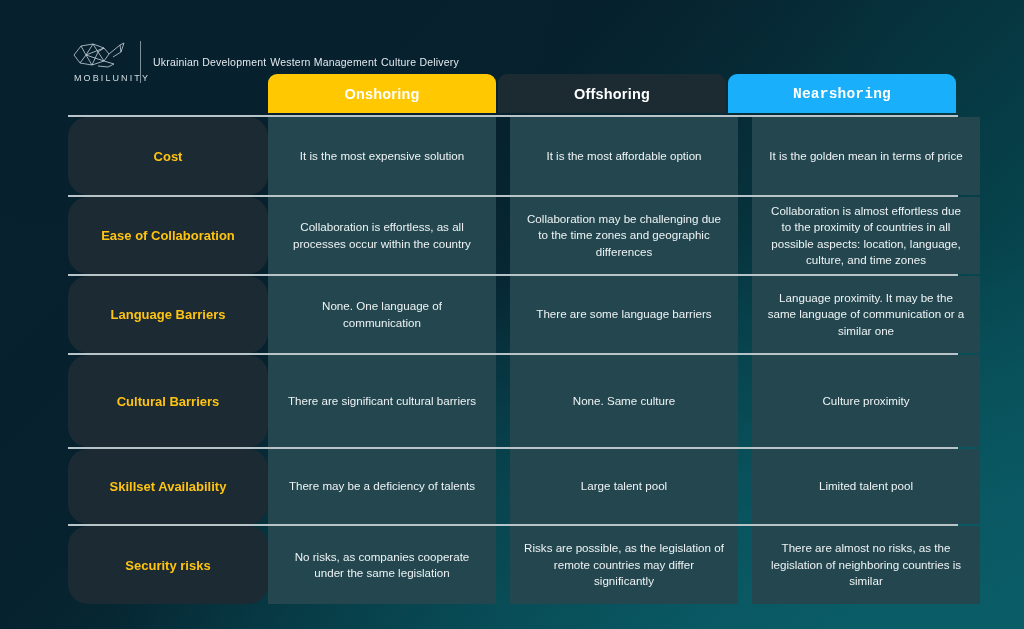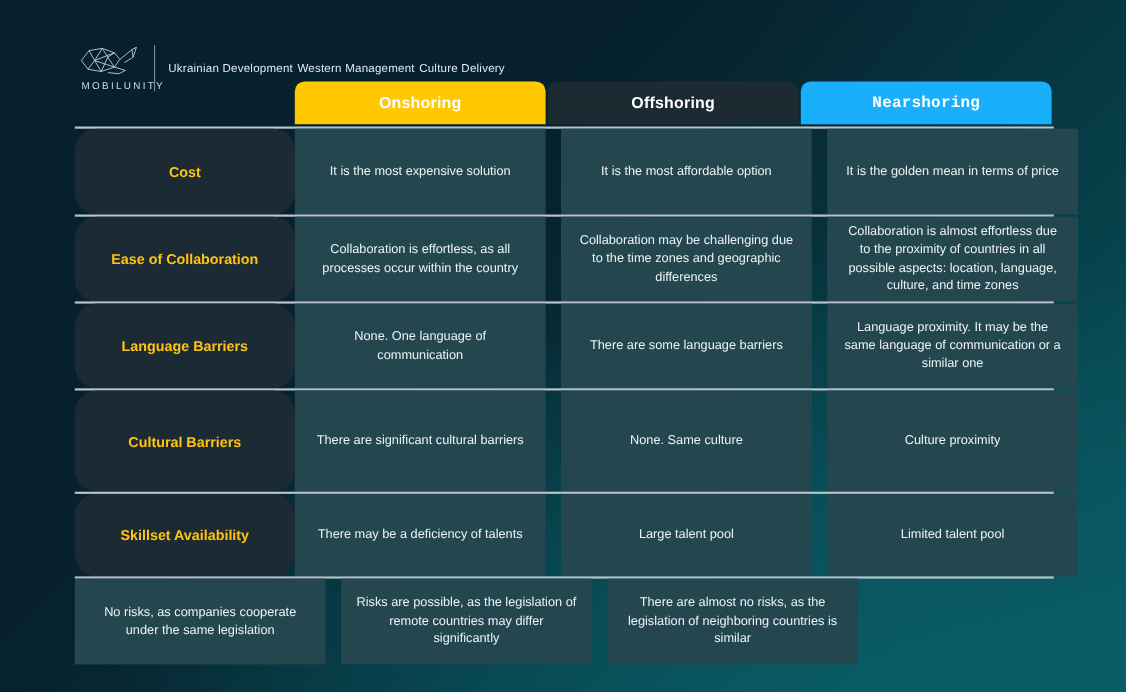--- a/index.html
+++ b/index.html
@@ -231,18 +231,19 @@
   </div>
 
   <div class="body-row r-skill">
     <div class="label-cell">Skillset Availability</div>
     <div class="data-cell">There may be a deficiency of talents</div>
     <div class="data-cell">Large talent pool</div>
     <div class="data-cell">Limited talent pool</div>
   </div>
 
   <div class="body-row r-sec">
+    <div class="label-cell">Security risks</div>
     <div class="data-cell">No risks, as companies cooperate under the same legislation</div>
     <div class="data-cell">Risks are possible, as the legislation of remote countries may differ significantly</div>
     <div class="data-cell">There are almost no risks, as the legislation of neighboring countries is similar</div>
   </div>
 
 </div>
 
 </body></html>

